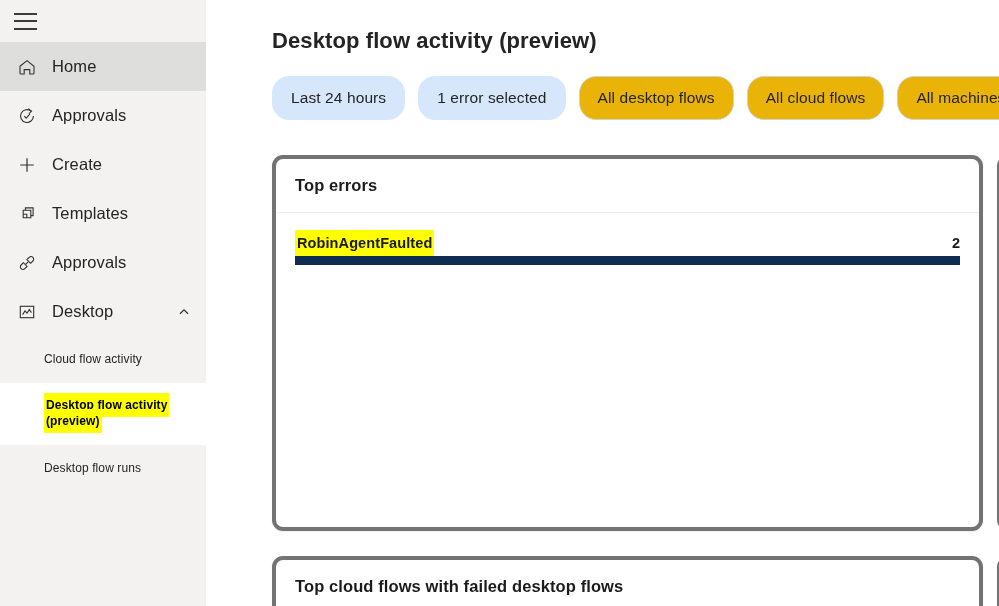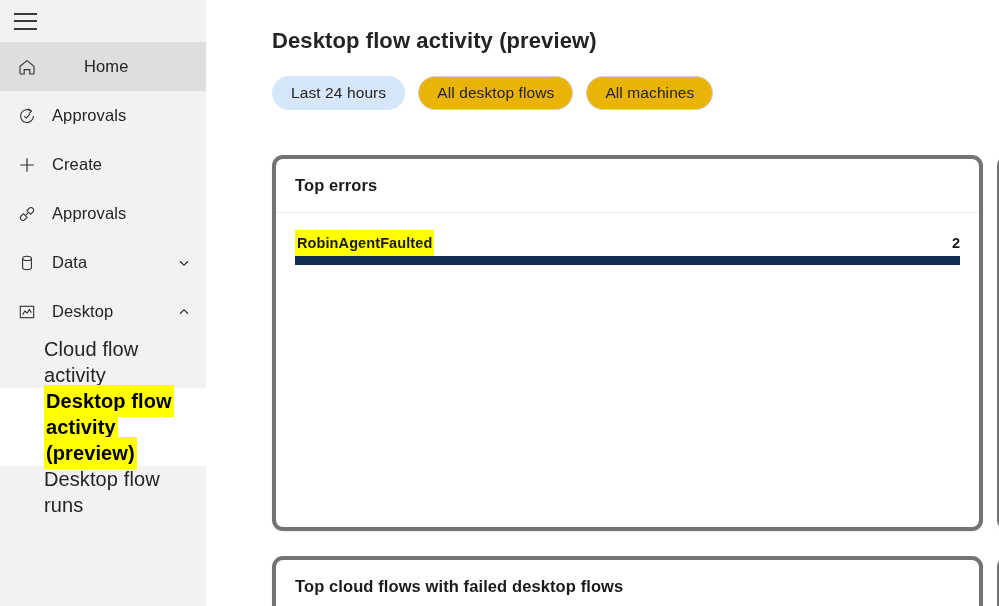--- a/index.html
+++ b/index.html
@@ -64,21 +64,20 @@
     display: flex;
     align-items: center;
     height: 49px;
     padding: 0 14px 0 16px;
     box-sizing: border-box;
     cursor: pointer;
     color: #323130;
   }
   .nav-item.selected-bg {
     background: #dededd;
-    gap: 32px;
   }
   .nav-icon {
     width: 22px;
     height: 22px;
     flex: 0 0 22px;
     display: flex;
     align-items: center;
     justify-content: center;
     margin-right: 14px;
     color: #323130;
@@ -108,21 +107,21 @@
     min-height: 47px;
     padding: 0 14px 0 44px;
     box-sizing: border-box;
     cursor: pointer;
   }
   .sub-item.active-page {
     background: #ffffff;
     min-height: 62px;
   }
   .sub-label {
-    font-size: 20px;
+    font-size: 12px;
     line-height: 1.3;
     color: #242424;
     letter-spacing: 0.1px;
   }
   .sub-item.active-page .sub-label {
     font-weight: bold;
     color: #000000;
     max-width: 132px;
   }
   .hl {
@@ -153,21 +152,21 @@
   .filter-bar {
     position: absolute;
     left: 66px;
     top: 76px;
     display: flex;
     align-items: center;
     gap: 13px;
     white-space: nowrap;
   }
   .pill {
-    height: 34px;
+    height: 44px;
     border-radius: 17px;
     display: flex;
     align-items: center;
     padding: 0 18px;
     box-sizing: border-box;
     font-size: 15.5px;
     color: #242424;
     cursor: pointer;
     letter-spacing: 0.1px;
   }
@@ -303,46 +302,42 @@
 
       <li class="nav-item">
         <span class="nav-icon">
           <svg width="20" height="20" viewBox="0 0 20 20" fill="none" stroke="#323130" stroke-width="1.2">
             <path d="M10 3.2v13.6M3.2 10h13.6"></path>
           </svg>
         </span>
         <span class="nav-label">Create</span>
       </li>
 
+      <li class="nav-item">
+        <span class="nav-icon">
+          <svg width="20" height="20" viewBox="0 0 20 20" fill="none" stroke="#323130" stroke-width="1.1">
+            <path d="M6.2 6.2h7.6v7.6H6.2z"></path>
+            <path d="M8.4 6.2V3.9h7.7v7.7h-2.3"></path>
+            <path d="M6.2 10.2h3.6v3.6"></path>
+          </svg>
+        </span>
+        <span class="nav-label">Templates</span>
+      </li>
 
       <li class="nav-item">
         <span class="nav-icon">
           <svg width="20" height="20" viewBox="0 0 20 20" fill="none" stroke="#323130" stroke-width="1.1">
             <path d="M12.2 4.3a2.6 2.6 0 0 1 3.7 3.7l-2.3 2.3-3.7-3.7 2.3-2.3Z"></path>
             <path d="M7.8 15.7a2.6 2.6 0 0 1-3.7-3.7l2.3-2.3 3.7 3.7-2.3 2.3Z"></path>
             <path d="M8.6 11.4l2.8-2.8"></path>
           </svg>
         </span>
         <span class="nav-label">Approvals</span>
       </li>
 
-      <li class="nav-item">
-        <span class="nav-icon">
-          <svg width="20" height="20" viewBox="0 0 20 20" fill="none" stroke="#323130" stroke-width="1.1">
-            <ellipse cx="10" cy="5.4" rx="4.4" ry="2.1"></ellipse>
-            <path d="M5.6 5.4v9.2c0 1.2 2 2.1 4.4 2.1s4.4-.9 4.4-2.1V5.4"></path>
-          </svg>
-        </span>
-        <span class="nav-label">Data</span>
-        <span class="nav-chevron">
-          <svg width="14" height="14" viewBox="0 0 14 14" fill="none" stroke="#323130" stroke-width="1.2">
-            <path d="M3 5.2 7 9.1l4-3.9"></path>
-          </svg>
-        </span>
-      </li>
 
       <li class="nav-item">
         <span class="nav-icon">
           <svg width="20" height="20" viewBox="0 0 20 20" fill="none" stroke="#323130" stroke-width="1.1">
             <rect x="3.3" y="4.3" width="13.4" height="11.4"></rect>
             <path d="M5.6 12.6l2.4-3.6 2 2.2 2.3-3.6 2.1 3"></path>
           </svg>
         </span>
         <span class="nav-label">Desktop</span>
         <span class="nav-chevron">
@@ -368,21 +363,23 @@
     </ul>
 
   </nav>
 
   <main class="main">
 
     <h1 class="page-title">Desktop flow activity (preview)</h1>
 
     <div class="filter-bar">
       <div class="pill selected">Last 24 hours</div>
+      <div class="pill selected">1 error selected</div>
       <div class="pill unselected">All desktop flows</div>
+      <div class="pill unselected">All cloud flows</div>
       <div class="pill unselected">All machines</div>
     </div>
 
     <section class="card" id="card-top-errors">
       <div class="card-header">
         <span class="card-title">Top errors</span>
       </div>
       <div class="card-body">
         <div class="bar-row">
           <div class="bar-row-labels">

